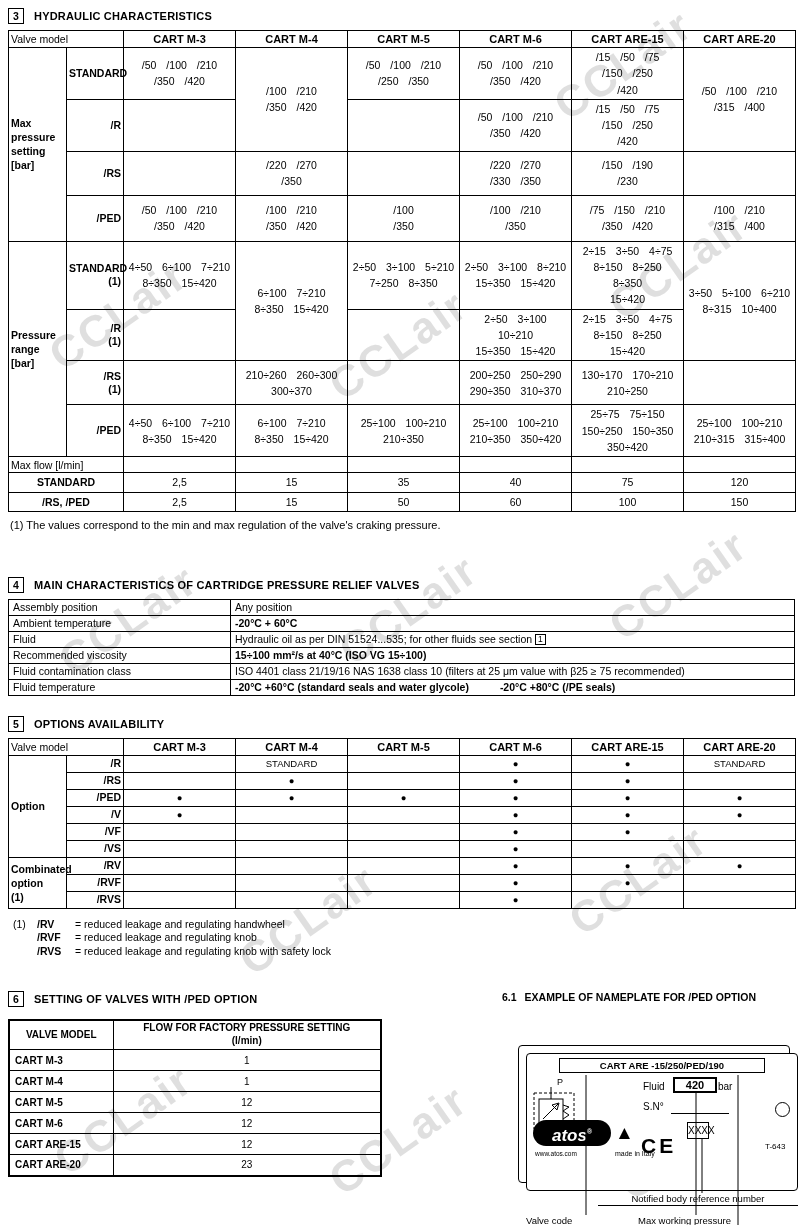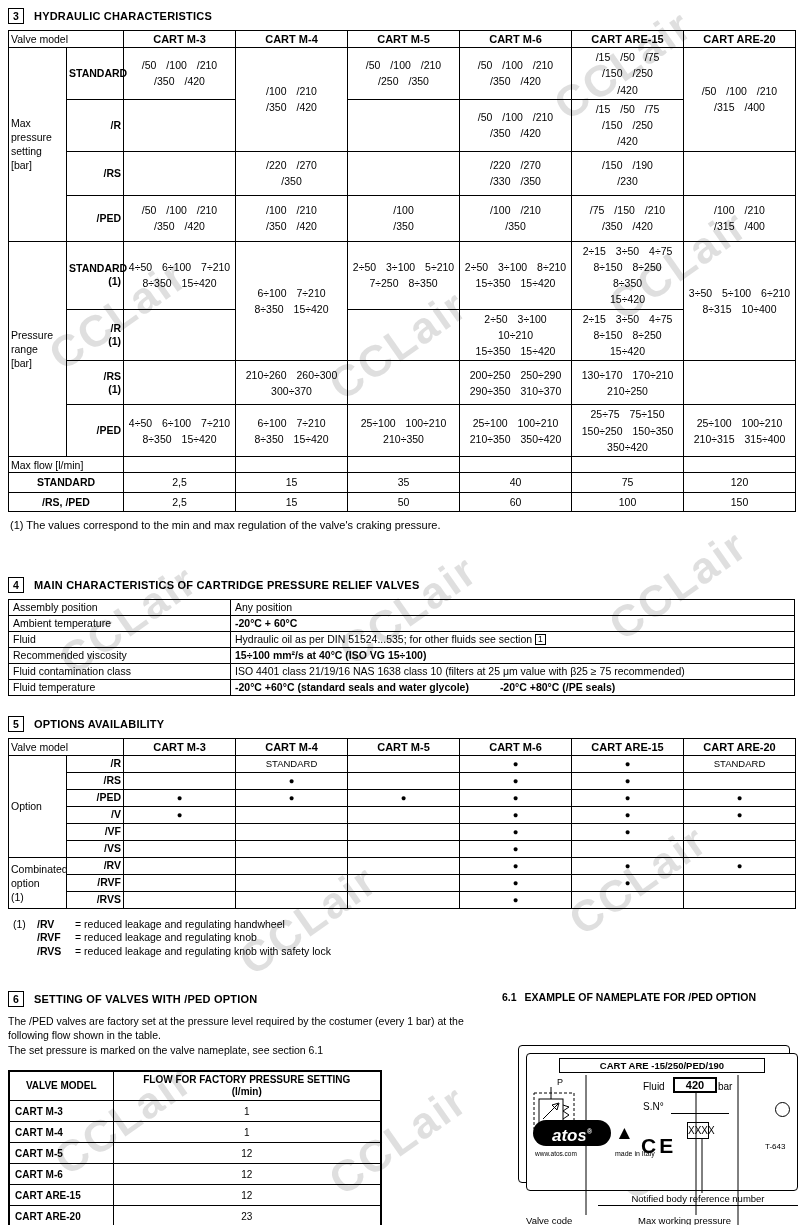--- a/index.html
+++ b/index.html
@@ -16,21 +16,21 @@
   .sec-head { display:flex; align-items:center; gap:10px; }
   .secnum { width:16px; height:16px; border:1.5px solid #000; display:flex; align-items:center;
             justify-content:center; font-size:10.5px; font-weight:bold; flex:none; }
   .sectitle { font-size:11px; font-weight:bold; letter-spacing:.2px; }
 
   table { border-collapse:collapse; table-layout:fixed; }
   .t3, .t5 { width:787px; margin-top:6px; }
   .t3 th, .t3 td, .t5 th, .t5 td { border:1px solid #000; padding:1px 2px; vertical-align:middle; }
   th.model { font-size:11px; font-weight:bold; text-align:center; }
   .corner { font-size:10.5px; font-weight:normal; text-align:left; padding-left:3px; }
-  .grp { font-size:10.5px; font-weight:normal; text-align:left; white-space:pre-line;
+  .grp { font-size:10.5px; font-weight:bold; text-align:left; white-space:pre-line;
          line-height:1.35; padding-left:3px; }
   .rl  { font-size:10.5px; font-weight:bold; text-align:right; padding-right:5px;
          white-space:pre-line; line-height:1.25; }
   .val { font-size:10.5px; text-align:center; white-space:pre-line; line-height:1.55; word-spacing:7px; }
   .flowlab { font-size:10.5px; text-align:left; padding-left:3px; }
   .flc { font-size:10.5px; font-weight:bold; text-align:center; white-space:pre-line; }
   .nbb { border-bottom-style:none; } .nbt { border-top-style:none; }
   .h17{height:17px}.h50{height:50px}.h46{height:46px}
   .h44{height:44px}.h42{height:42px}.h16{height:16px}.h15{height:15px}
   .fnote { font-size:11px; margin:7px 0 0 2px; }
@@ -484,22 +484,20 @@
           <span>= reduced leakage and regulating knob with safety lock</span>
         </div>
       </div>
 
     <div class="bottom">
       <div class="bleft">
         <div class="sec-head">
           <span class="secnum">6</span>
           <span class="sectitle">SETTING OF VALVES WITH  /PED OPTION</span>
         </div>
-        <div class="para">The /PED valves are factory set at the pressure level required by the costumer (every 1 bar) at the following flow shown in the table.
-The set pressure is marked on the valve nameplate, see section 6.1</div>
         <table class="t6">
           <colgroup>
               <col style="width:104px">
               <col style="width:268px">
             </colgroup>
           <thead>
             <tr>
               <th>VALVE MODEL</th>
               <th>
                 <div>FLOW FOR FACTORY PRESSURE SETTING</div>

